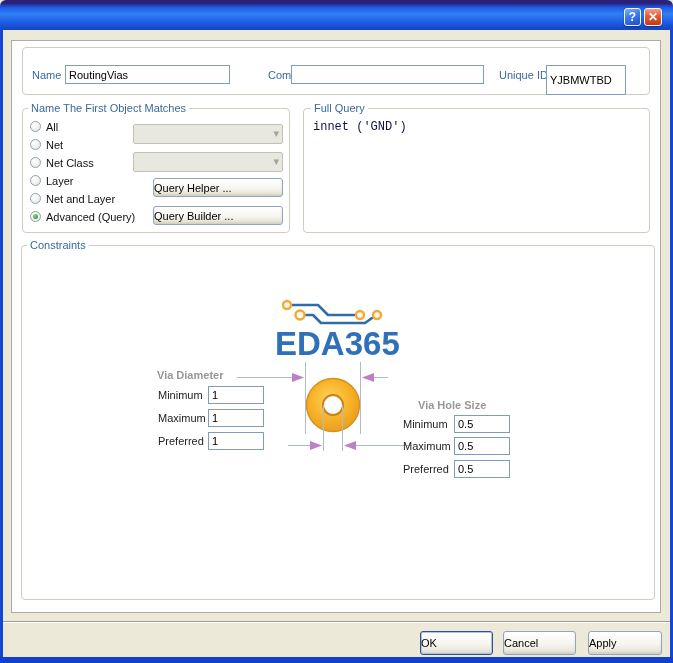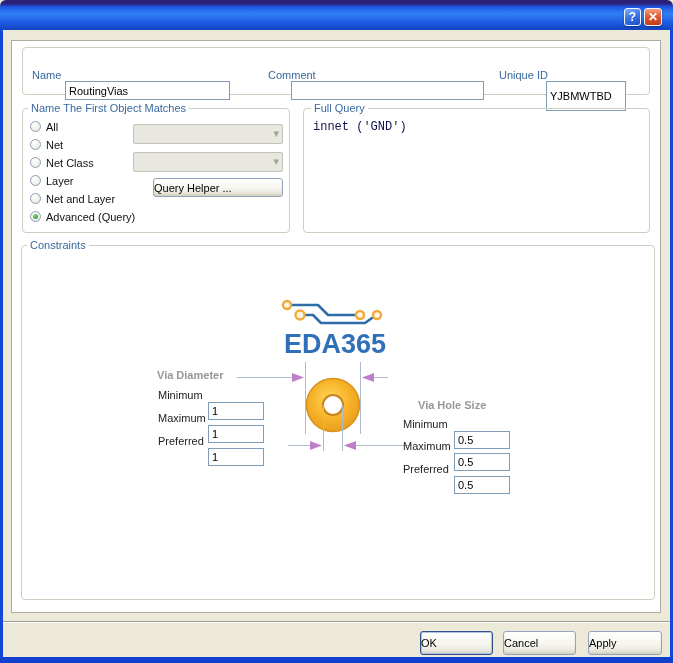--- a/index.html
+++ b/index.html
@@ -30,21 +30,21 @@
     background:#fff; border:1px solid #AEACA0;
   }
   .group { position:absolute; border:1px solid #CFCDC0; border-radius:4px; background:transparent; }
   .group-title {
     position:absolute; background:#fff; padding:0 3px;
     color:#39699F; font-size:11px; line-height:12px; white-space:nowrap;
   }
   .blue-label { position:absolute; color:#39699F; font-size:11px; line-height:12px; white-space:nowrap; }
   .xp-input {
     position:absolute; border:1px solid #7F9DB9; background:#fff;
-    font:11px "Liberation Sans",sans-serif; padding:1px 3px; color:#000;margin-top:16px;
+    font:11px "Liberation Sans",sans-serif; padding:1px 3px; color:#000;
   }
   .radio-row { position:absolute; left:30px; height:13px; }
   .radio {
     position:absolute; left:0; top:0; width:11px; height:11px; border-radius:50%;
     border:1px solid #8FA0B5; background:radial-gradient(circle at 35% 30%, #ffffff 0%, #E9E9E1 85%);
   }
   .radio.checked::after {
     content:""; position:absolute; left:2px; top:2px; width:5px; height:5px;
     border-radius:50%; background:radial-gradient(circle at 35% 30%, #7CD87C, #2E8F2E);
   }
@@ -65,21 +65,21 @@
   }
   .xp-btn.default-btn { border-color:#32508C; box-shadow:inset 0 0 0 1px #AFC4E6, inset 0 -2px 2px rgba(180,175,150,.30); }
   .query-text {
     position:absolute; left:313px; top:120px; width:330px; height:100px;
     font:12px "Liberation Mono", monospace; color:#12124E; white-space:pre;
   }
   .gray-heading { position:absolute; font-weight:bold; color:#979797; line-height:12px; white-space:nowrap; }
   .c-label { position:absolute; color:#222; line-height:12px; white-space:nowrap; }
   .logo-text {
     position:absolute; left:275px; top:330px; width:120px; text-align:center;
-    font-size:27px; font-weight:bold; color:#3070B8; letter-spacing:0px; line-height:28px;
+    font-size:33px; font-weight:bold; color:#3070B8; letter-spacing:0px; line-height:28px;
   }
   .divider { position:absolute; left:3px; top:621px; width:667px; height:2px;
     border-top:1px solid #9E9C8E; border-bottom:1px solid #FFFFFF; }
   svg { position:absolute; }
   .trace { stroke:#2E6DA8; stroke-width:2.6; fill:none; stroke-linejoin:round; stroke-linecap:round; }
   .pad { stroke:#F2A93B; stroke-width:2.4; fill:#FFF6E4; }
   .dim-line { stroke:#AEBBCE; stroke-width:1; }
   .dim-arrow { fill:#BE7FC8; }
 </style>
 </head>
@@ -134,20 +134,21 @@
     <span class="radio-label">Advanced (Query)</span>
   </div>
 
   <div class="combo" style="left:133px;top:124px;">
     <span class="chev">▾</span>
   </div>
   <div class="combo" style="left:133px;top:152px;">
     <span class="chev">▾</span>
   </div>
   <button class="xp-btn" style="left:153px;top:178px;width:130px;height:19px;">Query Helper ...</button>
+  <button class="xp-btn" style="left:153px;top:206px;width:130px;height:19px;">Query Builder ...</button>
 
   <div class="group" style="left:303px;top:108px;width:347px;height:125px;"></div>
   <span class="group-title" style="left:311px;top:102px;">Full Query</span>
   <div class="query-text">innet ('GND')</div>
 
   <div class="group" style="left:21px;top:245px;width:634px;height:355px;"></div>
   <span class="group-title" style="left:27px;top:239px;">Constraints</span>
 
   <svg style="left:275px;top:292px;" width="120" height="70" viewBox="0 0 120 70">
     <path class="trace" d="M17 13 H43 L53 23 H80"></path>

